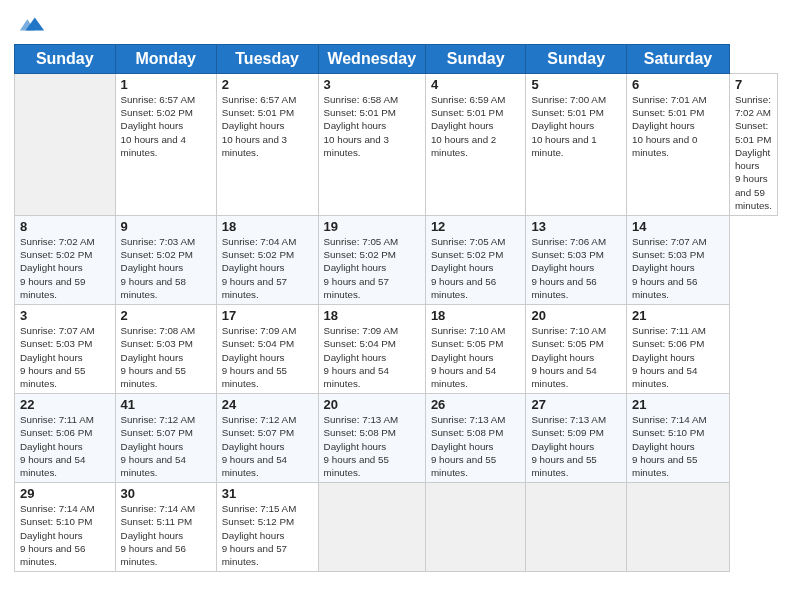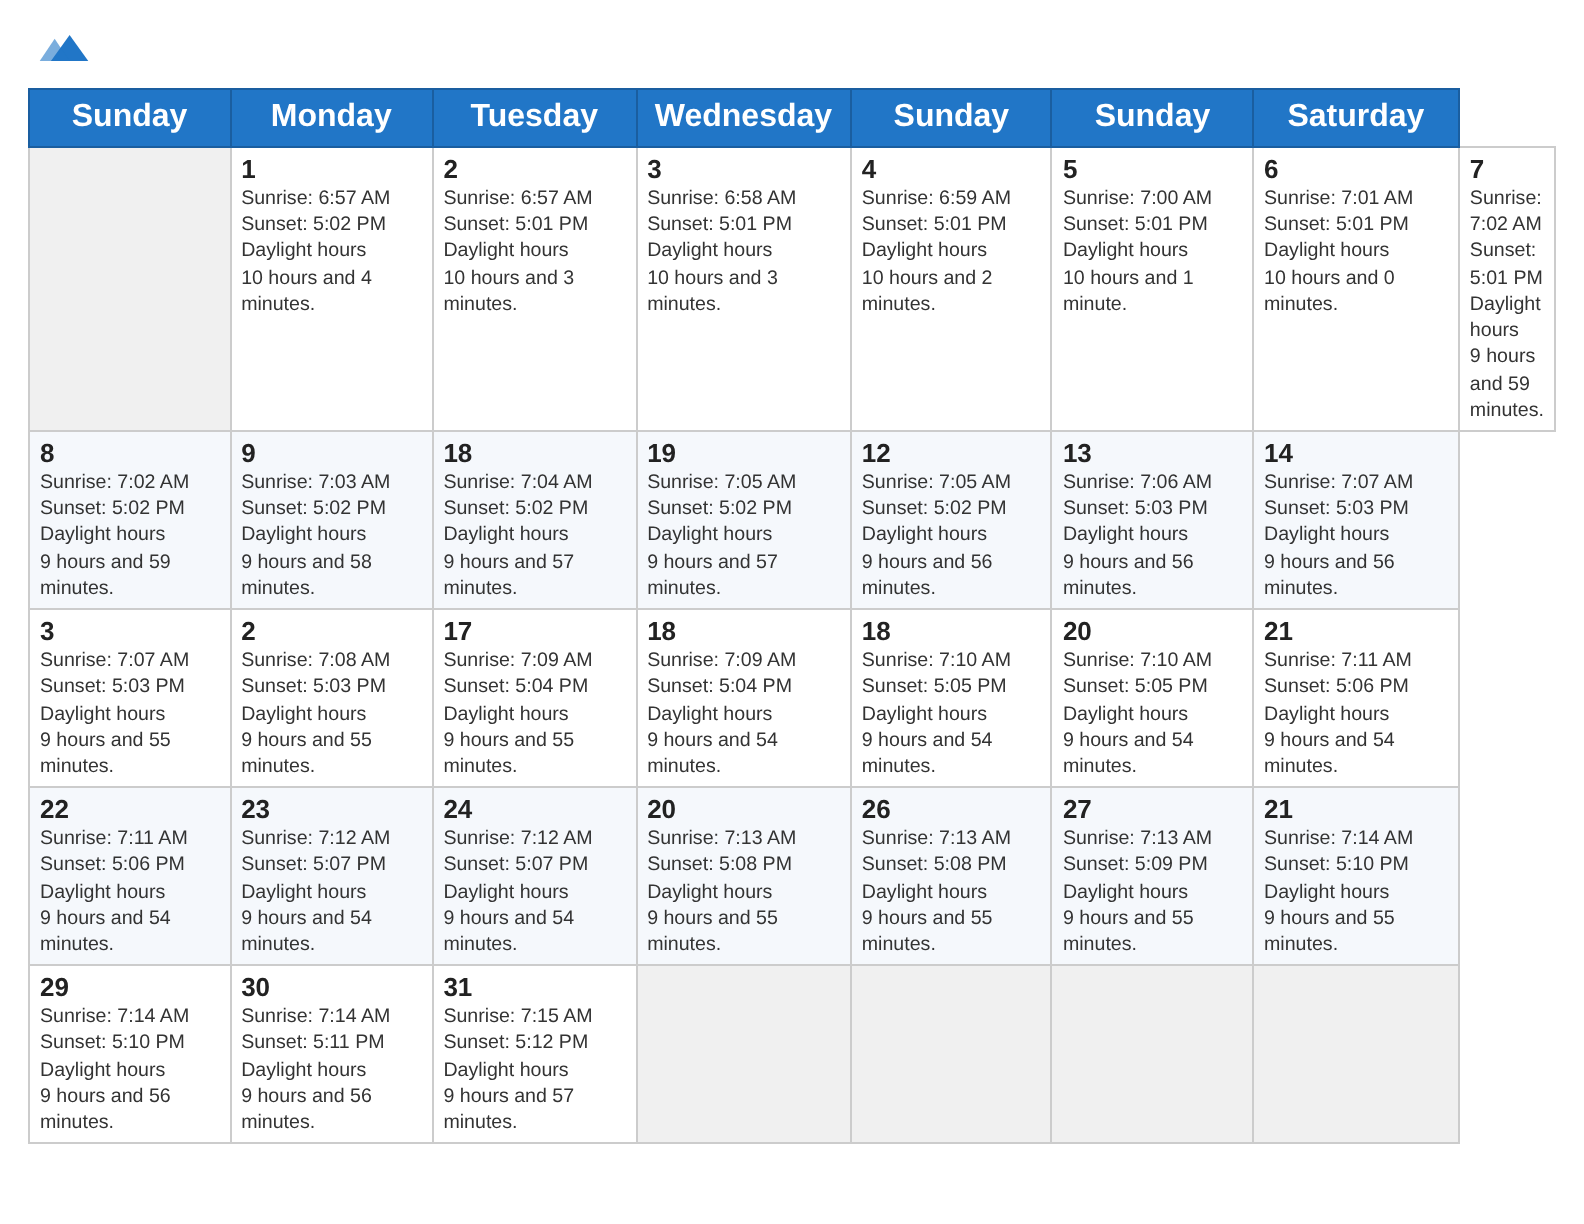--- a/index.html
+++ b/index.html
@@ -223,21 +223,21 @@
         <span class="day-num">21</span>
         <span class="day-info">Sunrise: 7:11 AM<br>Sunset: 5:06 PM<br>Daylight hours<br>9 hours and 54 minutes.</span>
       </td>
         </tr>
         <tr>
           <td>
         <span class="day-num">22</span>
         <span class="day-info">Sunrise: 7:11 AM<br>Sunset: 5:06 PM<br>Daylight hours<br>9 hours and 54 minutes.</span>
       </td>
           <td>
-        <span class="day-num">23</span>
+        <span class="day-num">41</span>
         <span class="day-info">Sunrise: 7:12 AM<br>Sunset: 5:07 PM<br>Daylight hours<br>9 hours and 54 minutes.</span>
       </td>
           <td>
         <span class="day-num">24</span>
         <span class="day-info">Sunrise: 7:12 AM<br>Sunset: 5:07 PM<br>Daylight hours<br>9 hours and 54 minutes.</span>
       </td>
           <td>
         <span class="day-num">20</span>
         <span class="day-info">Sunrise: 7:13 AM<br>Sunset: 5:08 PM<br>Daylight hours<br>9 hours and 55 minutes.</span>
       </td>

